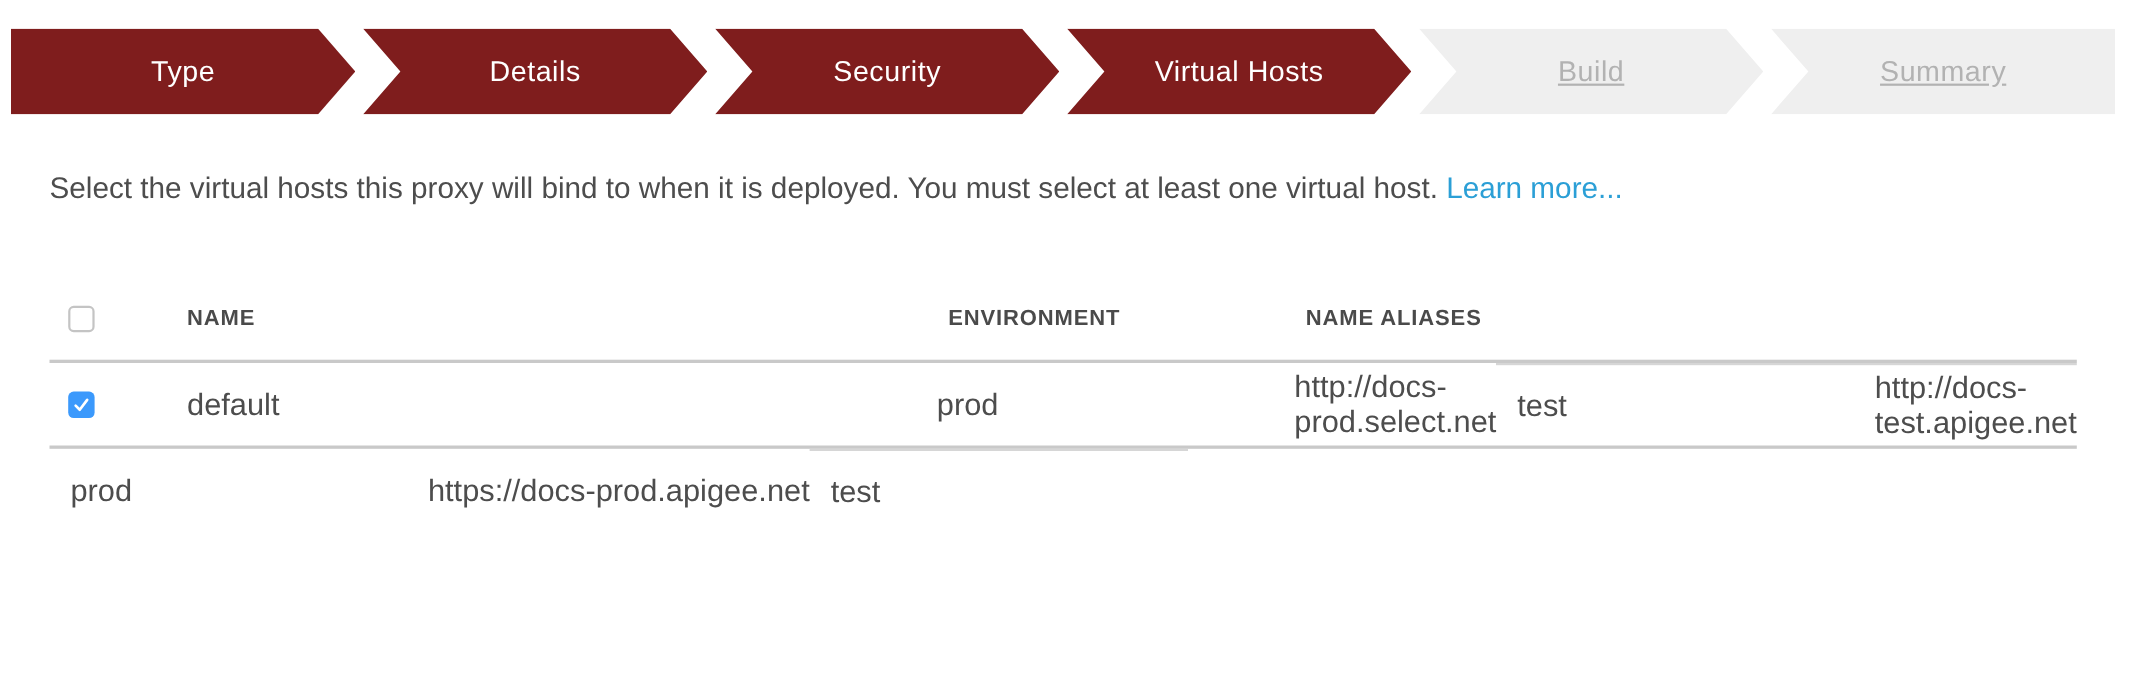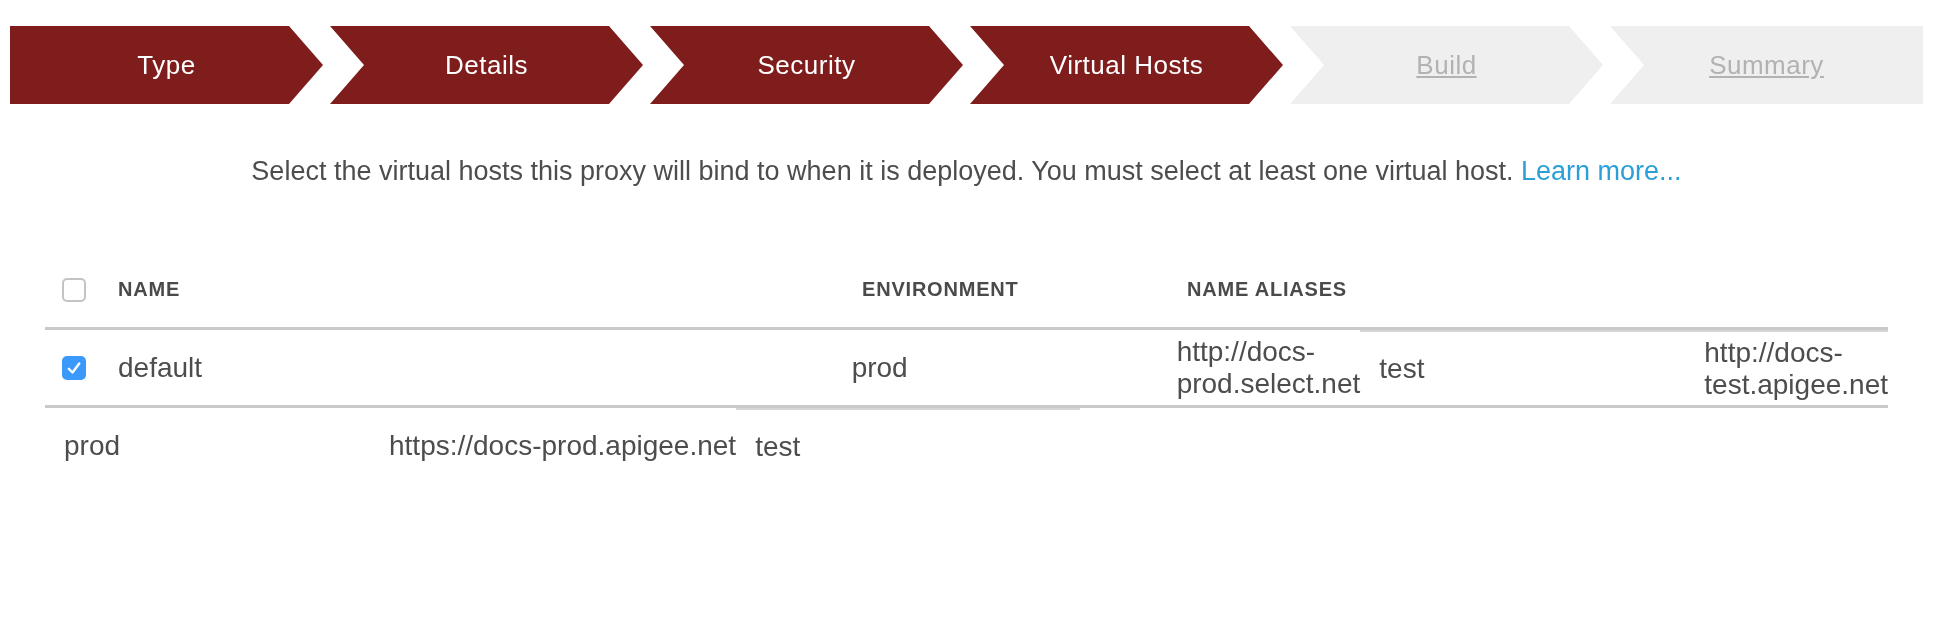--- a/index.html
+++ b/index.html
@@ -41,21 +41,20 @@
     color: #b2b2b2;
     text-decoration: underline;
   }
 
   
   .intro {
     margin: 50px 61px 0 45px;
     font-size: 27px;
     line-height: 34px;
     color: #4d4d4d;
-    text-align: center;
   }
   .intro a {
     color: #2b9fd6;
     text-decoration: none;
     cursor: pointer;
   }
 
   
   .vh-table {
     margin: 64px 61px 0 45px;
@@ -84,21 +83,21 @@
     align-items: center;
     justify-content: center;
     cursor: pointer;
     flex: none;
   }
   .checkbox.checked {
     border: none;
     background: #3b99fc;
   }
   .checkbox svg { width: 18px; height: 18px; }
-  .name-label { margin-left: 32px; }
+  .name-label { margin-left: 84px; }
 
   .group {
     display: flex;
     font-size: 28px;
     color: #4d4d4d;
   }
   .group + .group { border-top: 3px solid #c9c9c9; }
   .group .col-name { height: 75px; }   
   .bindings { flex: 1; display: flex; flex-direction: row; }
   .binding {

